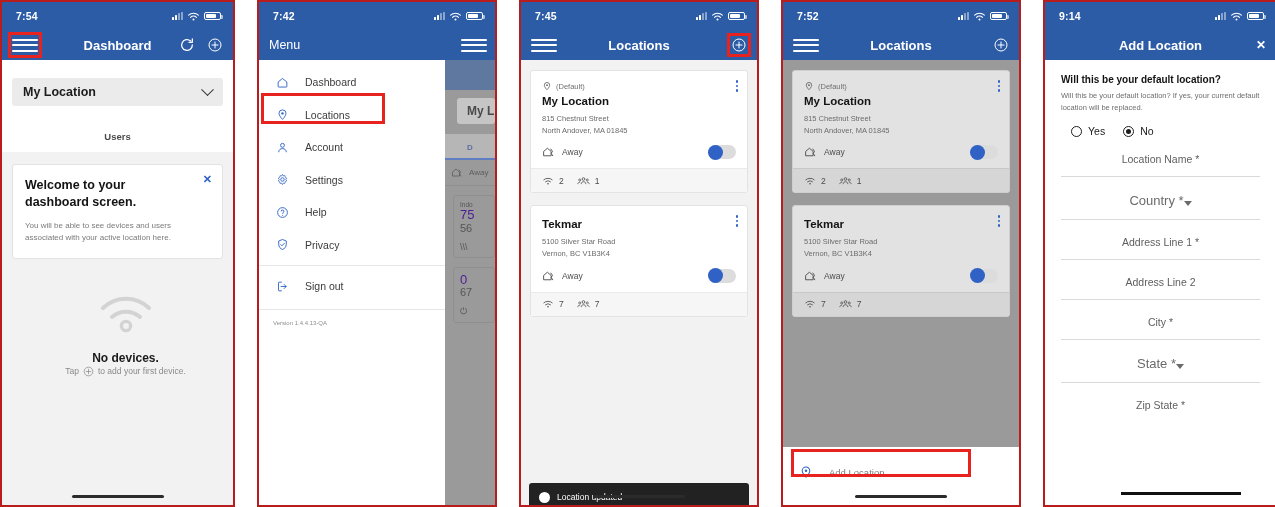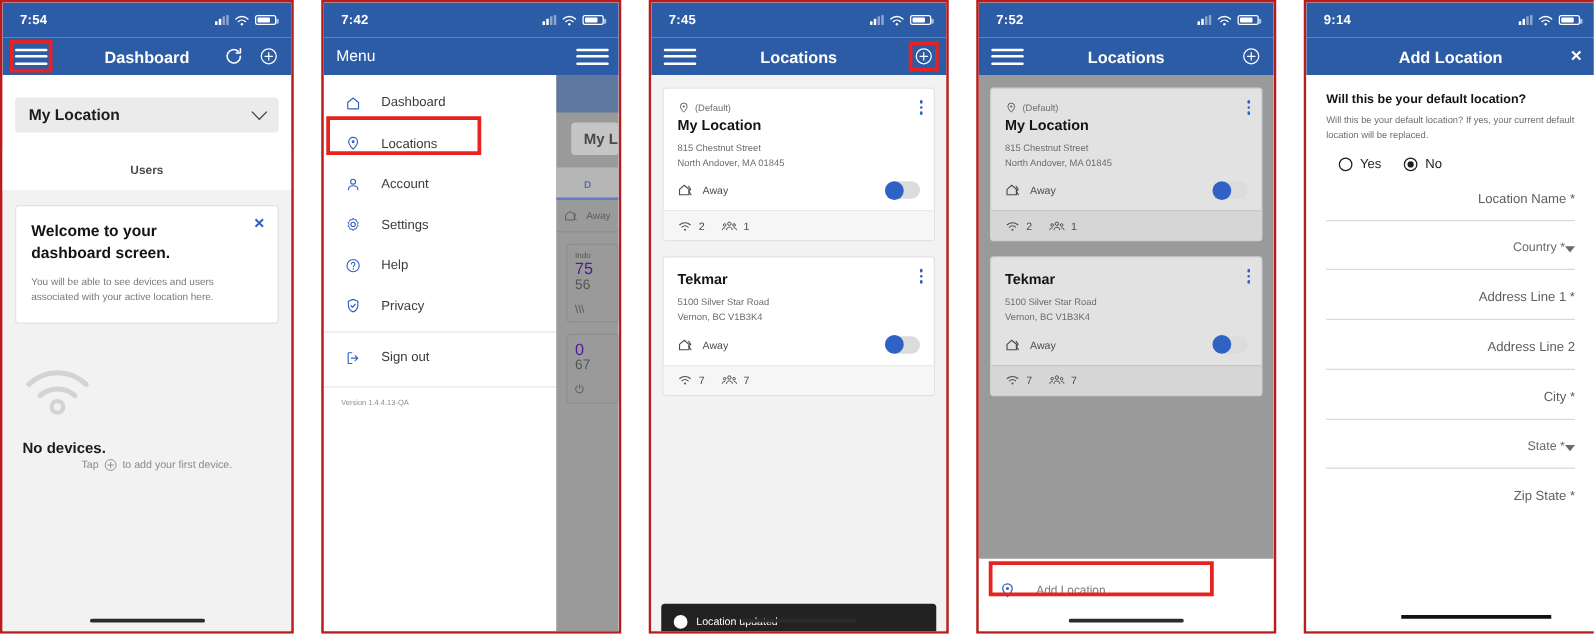--- a/index.html
+++ b/index.html
@@ -80,21 +80,21 @@
   .tabs-wrap { background:#fff; padding-top:10px; }
   .card-welcome {
     margin:12px 10px 0; background:#fff; border:1px solid #e2e2e2; border-radius:3px;
     padding:12px 12px 14px; position:relative;
   }
   .card-welcome h3 { font-size:12.5px; color:#131313; line-height:1.35; width:80%; }
   .card-welcome p { font-size:8px; color:#7a7a7a; line-height:1.5; margin-top:9px; }
   .xbtn { position:absolute; right:10px; top:9px; font-size:11px; color:#2f62c4;
           font-weight:bold; cursor:pointer; line-height:1; }
   .empty { position:absolute; left:16px; right:0; top:52%; transform:translateY(-50%);
-           text-align:left; }
+           text-align:center; }
   .empty .lbl { font-size:12px; font-weight:bold; color:#1b1b1b; margin-top:14px; }
   .empty .sub { font-size:8.5px; color:#8a8a8a; margin-top:1px;
                 display:flex; align-items:center; justify-content:center; gap:4px; }
 
   
   .drawer-host { flex:1; position:relative; display:flex; overflow:hidden; }
   .drawer { width:186px; background:#fff; flex:none; display:flex; flex-direction:column; }
   .scrim { flex:1; background:#9a9a9a; position:relative; overflow:hidden; }
   .menu-list { padding-top:6px; }
   .menu-item { height:32.5px; display:flex; align-items:center; gap:14px; padding:0 15px;
@@ -160,23 +160,23 @@
   
   .form { background:#fff; flex:1; padding:14px 16px 0; overflow:hidden; position:relative; }
   .f-h { font-size:10px; font-weight:bold; color:#131313; }
   .f-p { font-size:7.5px; color:#6e6e6e; line-height:1.55; margin-top:5px; }
   .radios { display:flex; align-items:center; gap:18px; margin:12px 0 0 10px; }
   .radio { display:flex; align-items:center; gap:6px; font-size:10.5px; color:#202020; }
   .rc { width:11px; height:11px; border:1.6px solid #1d1d1d; border-radius:50%;
         display:flex; align-items:center; justify-content:center; }
   .rc.on::after { content:""; width:5.5px; height:5.5px; border-radius:50%; background:#1d1d1d; }
   .field { margin-top:16px; border-bottom:1px solid #d9d9d9; padding-bottom:11px;
-           display:flex; align-items:flex-end; justify-content:flex-end; }
+           display:flex; align-items:flex-end; justify-content:center; }
   .field .lab { font-size:10.5px; color:#5e5e5e; }
-  .field.small .lab { font-size:10px; color:#6b6b6b; }
+  .field.small .lab { font-size:13px; color:#6b6b6b; }
   .caret { width:0;height:0;border-left:4.5px solid transparent;border-right:4.5px solid transparent;
            border-top:5px solid #6b6b6b; margin-bottom:2px; }
   .zip-strike { position:absolute; left:76px; bottom:10px; width:120px; height:3px; background:#111; }
 </style>
 </head>
 <body>
 
 <div class="strip">
 
   <div class="phone">

